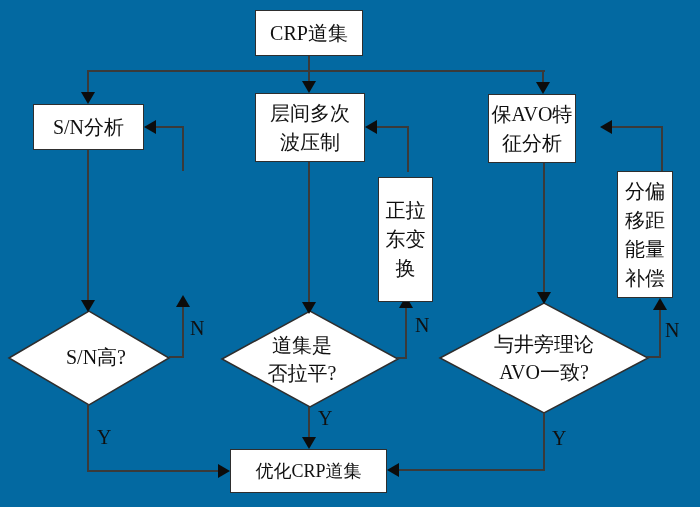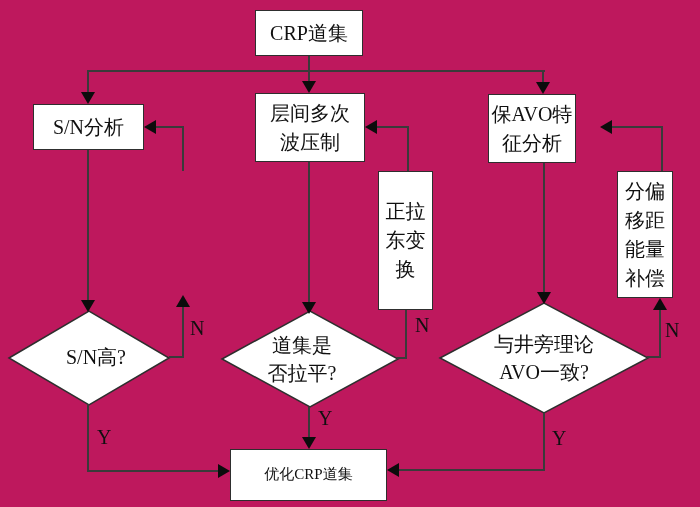--- a/index.html
+++ b/index.html
@@ -1,17 +1,17 @@
 <!DOCTYPE html>
 <html><head>
 <meta charset="utf-8">
 <style>
   html,body { margin:0; padding:0; }
   .canvas {
-    position:relative; width:700px; height:507px; background:#be185d;
+    position:relative; width:700px; height:507px; background:#0369a1;
     font-family:"Liberation Serif","DejaVu Serif",serif; color:#101010;
     overflow:hidden;
   }
   .box {
     position:absolute; border:1.5px solid #2e2e2e; background:#ffffff;
     display:flex; align-items:center; justify-content:center;
     text-align:center; font-size:20px; line-height:1.45; box-sizing:border-box;
   }
   .box span, .dtext span { white-space:pre-line; }
   .dtext {
@@ -90,38 +90,38 @@
   </div>
 
   <div class="box" style="left:33px;top:104px;width:111px;height:46px">
     <span>S/N分析</span>
   </div>
 
   <div class="box" style="left:255px;top:93px;width:110px;height:69px">
     <span>层间多次
 波压制</span>
   </div>
-  <div class="box" style="left:378px;top:171px;width:55px;height:139px">
+  <div class="box" style="left:378px;top:177px;width:55px;height:125px">
     <span>正拉
 东变
 换</span>
   </div>
 
   <div class="box" style="left:488px;top:94px;width:88px;height:69px">
     <span>保AVO特
 征分析</span>
   </div>
   <div class="box" style="left:617px;top:171px;width:56px;height:127px">
     <span>分偏
 移距
 能量
 补偿</span>
   </div>
 
-  <div class="box" style="left:230px;top:449px;width:157px;height:52px;font-size:15px">
+  <div class="box" style="left:230px;top:449px;width:157px;height:44px;font-size:18px">
     <span>优化CRP道集</span>
   </div>
 
   <div class="dtext" style="left:26px;top:335px;width:140px;height:44px">
     <span>S/N高?</span>
   </div>
   <div class="dtext" style="left:232px;top:330px;width:140px;height:58px">
     <span>道集是
 否拉平?</span>
   </div>

